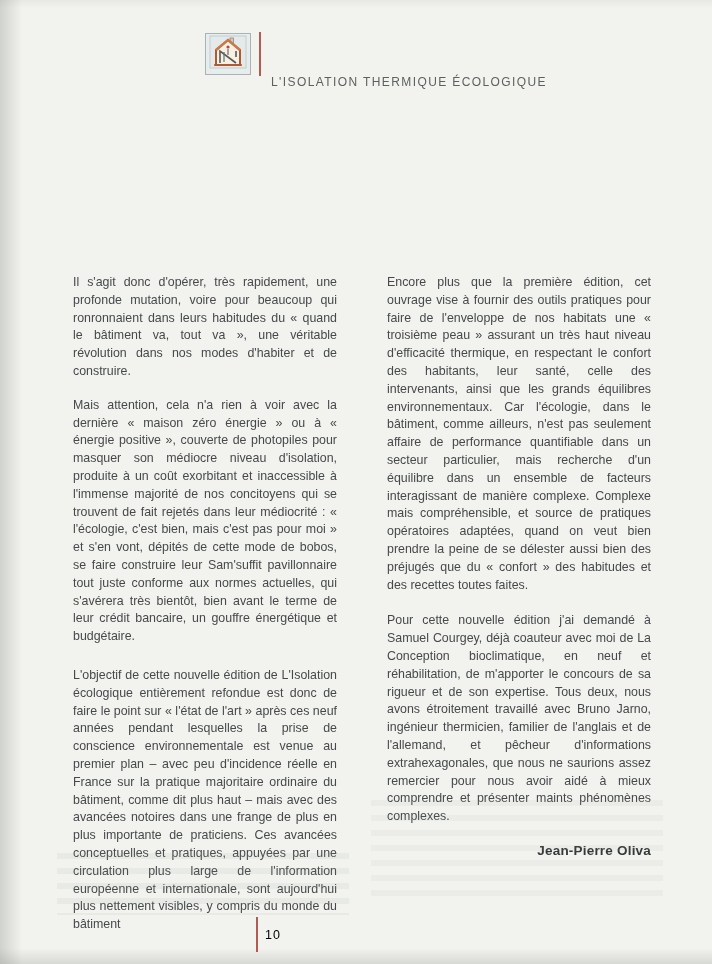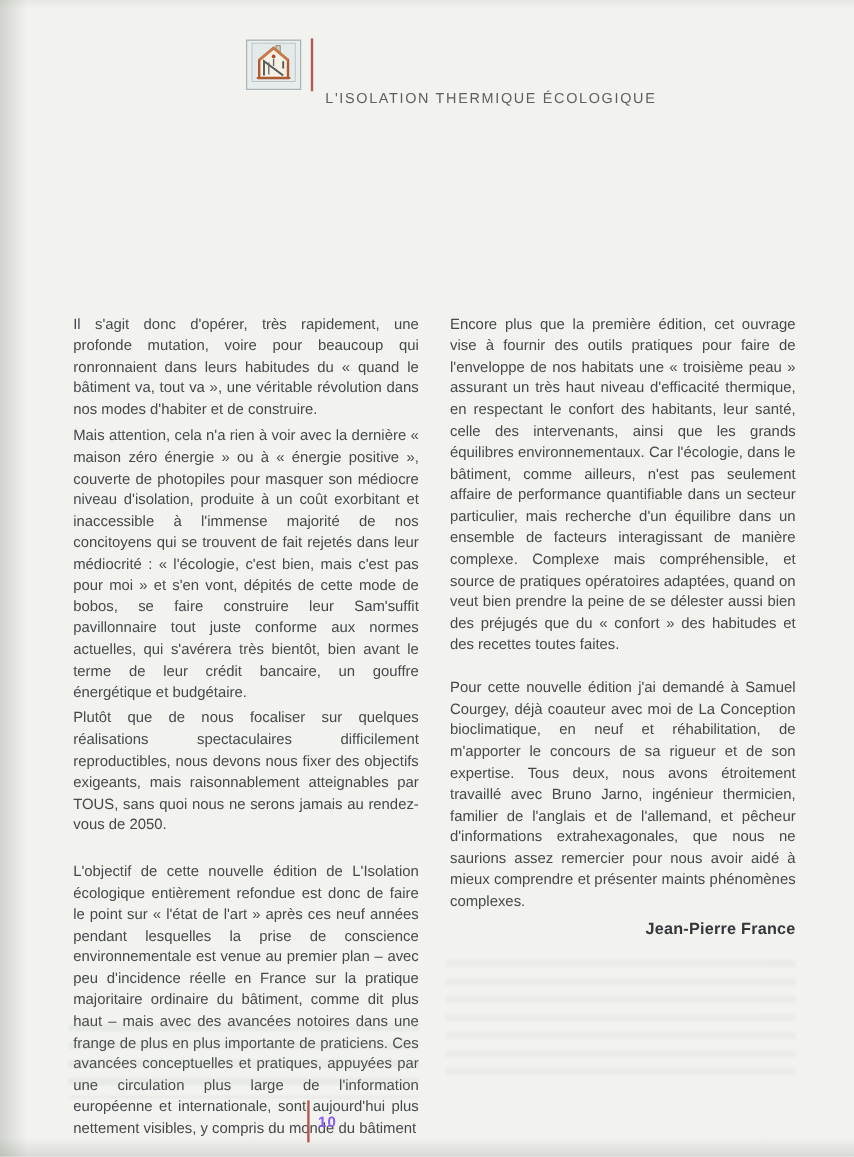--- a/index.html
+++ b/index.html
@@ -23,38 +23,38 @@
     display:flex;align-items:center;justify-content:center;}
   .header-rule{position:absolute;left:259px;top:32px;width:2px;height:44px;background:#b25a54;}
   .header-title{position:absolute;left:271px;top:48px;font-size:12px;letter-spacing:1.4px;
     color:#5c605f;white-space:nowrap;margin-top:27px;}
 
   
   .col{position:absolute;top:258px;width:296px;color:#45494b;
     font-size:12.4px;line-height:17.8px;text-align:justify;}
   .col-left{left:57px;}
   .col-right{left:371px;}
-  .col p{margin:4px;}
+  .col p{margin:16px;}
   .col p.gap-left{margin-top:21px;}
   .col p.gap-right{margin-top:18px;}
   .ital{}
   .signature{margin-top:23px;text-align:right;font-weight:bold;font-size:13.5px;
     color:#35383a;letter-spacing:.2px;}
 
   
   .ghost{position:absolute;filter:blur(.7px);pointer-events:none;
     background:repeating-linear-gradient(to bottom,
       rgba(146,156,146,.10) 0 6px, rgba(146,156,146,0) 6px 15px);}
   .ghost-left{left:57px;top:853px;width:292px;height:62px;}
   .ghost-right{left:371px;top:800px;width:292px;height:104px;opacity:.8;}
 
   
   .footer-rule{position:absolute;left:256px;top:917px;width:1.5px;height:35px;background:#b25a54;}
-  .page-number{position:absolute;left:265px;top:928px;font-weight:bold;font-size:12.5px;
-    letter-spacing:1px;color:#8b5cf6;}
+  .page-number{position:absolute;left:265px;top:928px;font-weight:normal;font-size:12.5px;
+    letter-spacing:1px;color:#000000;}
 </style>
 </head>
 <body>
 
 <div class="scan-shade-left"></div>
 <div class="scan-shade-bottom"></div>
 <div class="scan-shade-top"></div>
 
 <header class="header">
   <div class="logo-box">
@@ -71,28 +71,27 @@
       </svg>
     </span>
   </div>
   <div class="header-rule"></div>
   <div class="header-title">L'ISOLATION THERMIQUE ÉCOLOGIQUE</div>
 </header>
 
 <section class="col col-left">
   <p>Il s'agit donc d'opérer, très rapidement, une profonde mutation, voire pour beaucoup qui ronronnaient dans leurs habitudes du « quand le bâtiment va, tout va », une véritable révolution dans nos modes d'habiter et de construire.</p>
   <p><span>Mais attention, cela n'a rien à voir avec la dernière « maison zéro énergie » ou à « énergie positive », couverte de photopiles pour masquer son médiocre niveau d'isolation, produite à un coût exorbitant et inaccessible à l'immense majorité de nos concitoyens qui se trouvent de fait rejetés dans leur médiocrité : « l'écologie, c'est bien, mais c'est pas pour moi » et s'en vont, dépités de cette mode de bobos, se faire construire leur </span><span class="ital">Sam'suffit</span><span> pavillonnaire tout juste conforme aux normes actuelles, qui s'avérera très bientôt, bien avant le terme de leur crédit bancaire, un gouffre énergétique et budgétaire.</span></p>
-  <p>Plutôt que de nous focaliser sur quelques réalisations spectaculaires difficilement reproductibles, nous devons nous fixer des objectifs exigeants, mais raisonnablement atteignables par TOUS, sans quoi nous ne serons jamais au rendez-vous de 2050.</p>
   <p class="gap-left"><span>L'objectif de cette nouvelle édition de </span><span class="ital">L'Isolation écologique</span><span> entièrement refondue est donc de faire le point sur « l'état de l'art » après ces neuf années pendant lesquelles la prise de conscience environnementale est venue au premier plan – avec peu d'incidence réelle en France sur la pratique majoritaire ordinaire du bâtiment, comme dit plus haut – mais avec des avancées notoires dans une frange de plus en plus importante de praticiens. Ces avancées conceptuelles et pratiques, appuyées par une circulation plus large de l'information européenne et internationale, sont aujourd'hui plus nettement visibles, y compris du monde du bâtiment</span></p>
 </section>
 
 <section class="col col-right">
   <p>Encore plus que la première édition, cet ouvrage vise à fournir des outils pratiques pour faire de l'enveloppe de nos habitats une « troisième peau » assurant un très haut niveau d'efficacité thermique, en respectant le confort des habitants, leur santé, celle des intervenants, ainsi que les grands équilibres environnementaux. Car l'écologie, dans le bâtiment, comme ailleurs, n'est pas seulement affaire de performance quantifiable dans un secteur particulier, mais recherche d'un équilibre dans un ensemble de facteurs interagissant de manière complexe. Complexe mais compréhensible, et source de pratiques opératoires adaptées, quand on veut bien prendre la peine de se délester aussi bien des préjugés que du « confort » des habitudes et des recettes toutes faites.</p>
   <p class="gap-right"><span>Pour cette nouvelle édition j'ai demandé à Samuel Courgey, déjà coauteur avec moi de </span><span class="ital">La Conception bioclimatique, en neuf et réhabilitation</span><span>, de m'apporter le concours de sa rigueur et de son expertise. Tous deux, nous avons étroitement travaillé avec Bruno Jarno, ingénieur thermicien, familier de l'anglais et de l'allemand, et pêcheur d'informations extrahexagonales, que nous ne saurions assez remercier pour nous avoir aidé à mieux comprendre et présenter maints phénomènes complexes.</span></p>
-  <p class="signature">Jean-Pierre France</p>
+  <p class="signature">Jean-Pierre Oliva</p>
 </section>
 
 <div class="ghost ghost-left"></div>
 <div class="ghost ghost-right"></div>
 
 <footer>
   <div class="footer-rule"></div>
   <div class="page-number">10</div>
 </footer>
 

